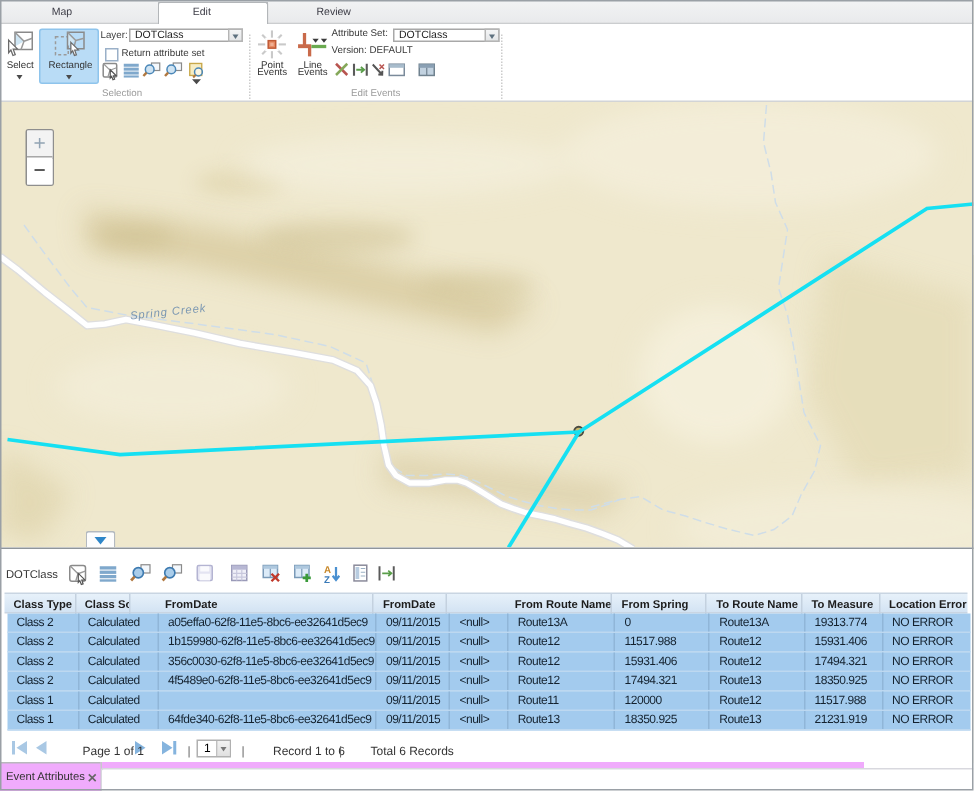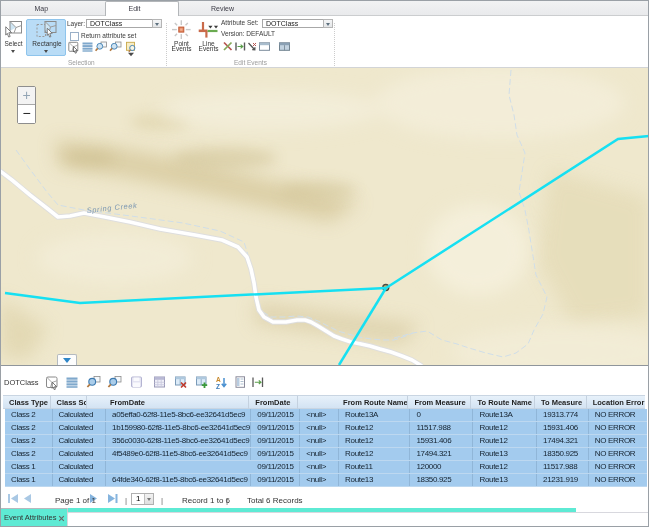--- a/index.html
+++ b/index.html
@@ -35,21 +35,21 @@
 #collapsetab:after { content:""; position:absolute; left:5px; top:3px; width:0; height:0; border-left:4px solid transparent; border-right:4px solid transparent; border-top:5px solid #2e86c8; }
 
 
 #panel { left:0; top:365px; width:649px; height:162px; background:#fff; border-top:1px solid #8f959b; }
 #ptitle { position:absolute; left:4px; top:12px; font-size:7.5px; color:#333; }
 .hc { position:absolute; top:0; height:14px; font-size:7.5px; font-weight:bold; color:#1d1d1d; line-height:14px; padding-left:6px; border-right:1px solid #c4d1df; white-space:nowrap; overflow:hidden; }
 .row { position:absolute; left:0; height:13px; width:642px; background:#a3cbee; border-bottom:1px solid #bdd8f0; }
 .c { position:absolute; top:0; height:12px; font-size:8px; color:#14222f; line-height:12px; padding-left:6px; letter-spacing:-0.32px; border-right:1px solid #90b6d8; white-space:nowrap; overflow:hidden; }
 .pgt { position:absolute; font-size:8px; color:#333; top:130px;padding-left:12px; }
 .psep { position:absolute; font-size:8px; color:#666; top:130px; }
-#btabs { position:absolute; left:0; top:142px; width:576px; height:20px; background:#5eead4; }
+#btabs { position:absolute; left:0; top:142px; width:576px; height:20px; background:#f0abfc; }
 #btab-box { position:absolute; left:66.5px; top:3.5px; width:582px; height:17px; background:#fff; border-top:1px solid #d8d8de; border-left:1px solid #d8d8de; border-radius:2px 0 0 0; }
 </style>
 </head>
 <body>
 
   <div id="tabstrip" class="abs">
     <div id="tab-edit"></div>
     <div class="tabtxt" style="left:34.5px;">Map</div>
     <div class="tabtxt" style="left:128.5px;">Edit</div>
     <div class="tabtxt" style="left:211px;">Review</div>
@@ -270,21 +270,21 @@
       <path d="M254.8,16.2 L260.8,16.2 M258.8,14.4 L261,16.2 L258.8,18" fill="none" stroke="#5a9e4a" stroke-width="1.1"></path>
     </svg>
 
     <div style="position:absolute; left:3px; top:29px; width:642px; height:14px; background:linear-gradient(#e7f1fa,#d3e3f3); border-top:1px solid #c9d5e2; border-bottom:1px solid #c9d5e2;">
       <div class="hc" style="left:0px; width:47.5px;">Class Type</div>
       <div class="hc" style="left:47.5px; width:36px;">Class Source</div>
       <div class="hc" style="left:101px; width:145.3px;">FromDate</div>
       <div class="hc" style="left:246.3px; width:49px;">FromDate</div>
       <div class="hc" style="left:295.3px; width:38.8px;margin-top:29px;">ToDate</div>
       <div class="hc" style="left:334.1px; width:71.3px;">From Route Name</div>
-      <div class="hc" style="left:405.4px; width:63.1px;">From Measure</div>
+      <div class="hc" style="left:405.4px; width:63.1px;">From Spring</div>
       <div class="hc" style="left:468.5px; width:63.5px;">To Route Name</div>
       <div class="hc" style="left:532px; width:51.7px;">To Measure</div>
       <div class="hc" style="left:583.7px; width:58.3px; border-right:none;">Location Error</div>
     </div>
 
     <div class="row" style="left:5px; top:43px;">
       <div class="c" style="left:0px; width:47.5px;">Class 2</div>
       <div class="c" style="left:47.5px; width:53.5px;">Calculated</div>
       <div class="c" style="left:101px; width:145.3px;">a05effa0-62f8-11e5-8bc6-ee32641d5ec9</div>
       <div class="c" style="left:246.3px; width:49px;">09/11/2015</div>

